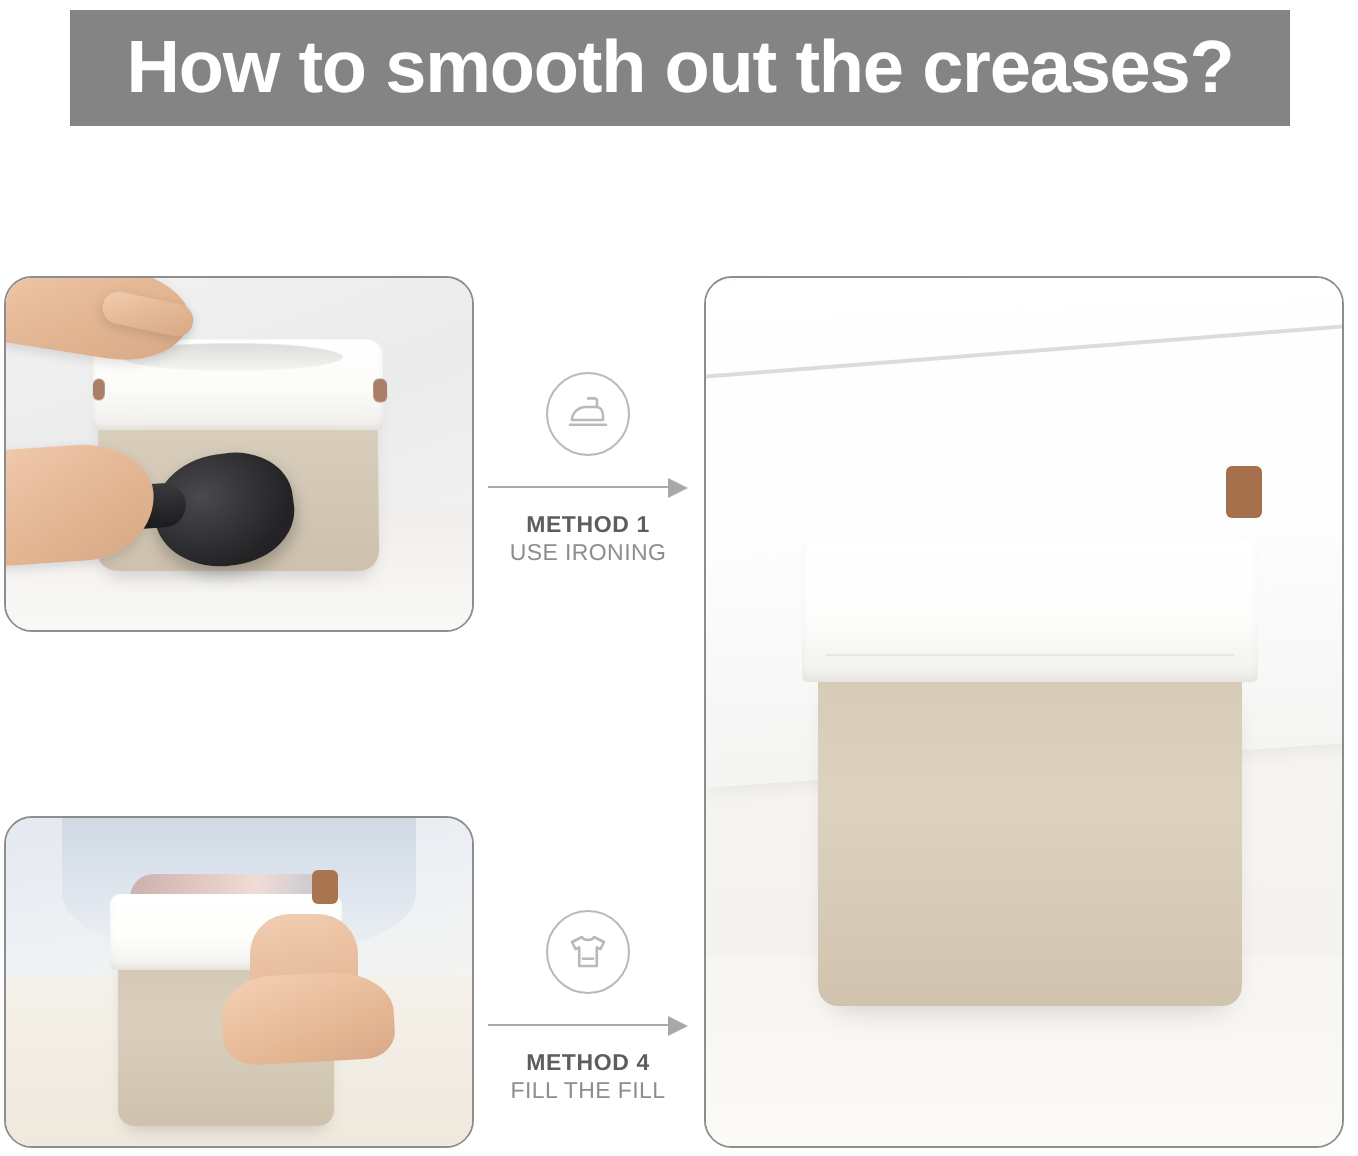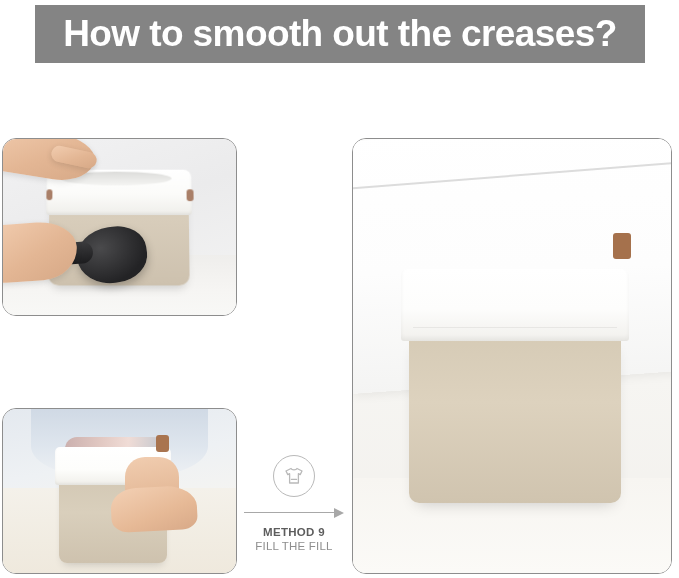--- a/index.html
+++ b/index.html
@@ -253,20 +253,35 @@
       <div class="iron"></div>
       <div class="iron-handle"></div>
       <div class="iron-knob"></div>
 
       <div class="hand hand-a"></div>
       <div class="hand hand-a2"></div>
       <div class="hand hand-b"></div>
     </div>
   </div>
 
+  <div class="method method-1">
+    <div class="icon-circle">
+      <svg width="24" height="24" viewBox="0 0 24 24" aria-hidden="true">
+        <path d="M4 15 C4 11.5 7 8.5 11 8.5 L16.5 8.5 L16.5 5.5 C16.5 4.6 15.9 4.2 15 4.2 L12 4.2" fill="none" stroke="#b9b9b9" stroke-width="1.3" stroke-linecap="round" stroke-linejoin="round"></path>
+        <path d="M4 15 L19.5 15 L19.5 12.5 C19.5 10.2 18 8.5 16.5 8.5" fill="none" stroke="#b9b9b9" stroke-width="1.3" stroke-linecap="round" stroke-linejoin="round"></path>
+        <line x1="3" y1="17.4" x2="21" y2="17.4" stroke="#b9b9b9" stroke-width="1.3" stroke-linecap="round"></line>
+      </svg>
+    </div>
+    <div class="arrow-wrap">
+      <div class="arrow-line"></div>
+      <div class="arrow-head"></div>
+    </div>
+    <div class="method-title">METHOD 1</div>
+    <div class="method-sub">USE IRONING</div>
+  </div>
 
   <div class="panel panel-bot-left">
     <div class="scene">
       <div class="s2-bg"></div>
       <div class="s2-person"></div>
       <div class="s2-bed"></div>
 
       <div class="basket2">
         <div class="clothes"></div>
         <div class="basket2-cuff">
@@ -283,21 +298,21 @@
       <svg width="24" height="24" viewBox="0 0 24 24" aria-hidden="true">
         <path d="M9 4.5 L4 7 L5.8 10.6 L7.6 9.7 L7.6 19 L16.4 19 L16.4 9.7 L18.2 10.6 L20 7 L15 4.5
                  C14.2 6.4 9.8 6.4 9 4.5 Z" fill="none" stroke="#b9b9b9" stroke-width="1.3" stroke-linejoin="round" stroke-linecap="round"></path>
         <line x1="9.4" y1="15.4" x2="14.6" y2="15.4" stroke="#b9b9b9" stroke-width="1.2" stroke-linecap="round"></line>
       </svg>
     </div>
     <div class="arrow-wrap">
       <div class="arrow-line"></div>
       <div class="arrow-head"></div>
     </div>
-    <div class="method-title">METHOD 9</div>
+    <div class="method-title">METHOD 4</div>
     <div class="method-sub">FILL THE FILL</div>
   </div>
 
   <div class="panel panel-right">
     <div class="scene">
       <div class="s3-bg"></div>
       <div class="s3-duvet"></div>
       <div class="s3-duvet-edge"></div>
       <div class="s3-floor"></div>
 

